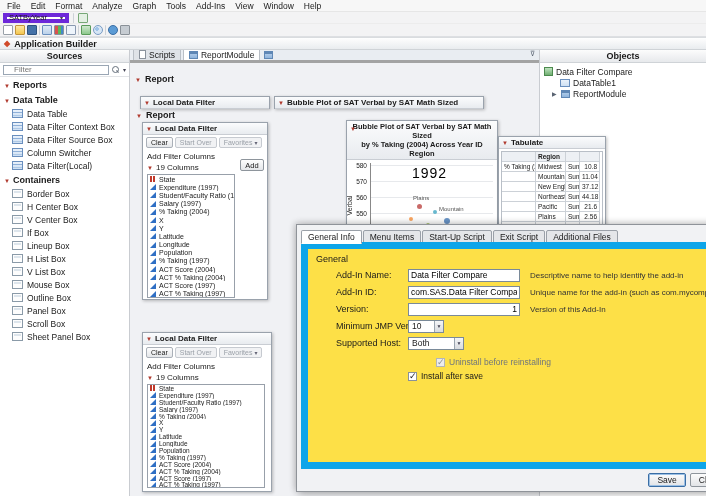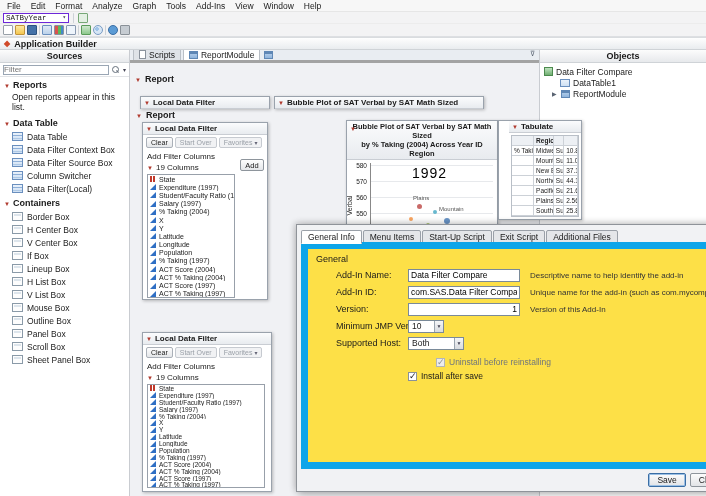--- a/index.html
+++ b/index.html
@@ -3,21 +3,21 @@
 <meta charset="utf-8">
 <style>
   * { margin:0; padding:0; box-sizing:border-box; }
   body { background:#d8d8d8; font-family:"Liberation Sans", sans-serif; }
   .screen { position:relative; width:706px; height:496px; background:#fff; outline:1px solid #9aa0a8; overflow:hidden; font-size:9px; color:#1a1a1a; }
 
   
   .menubar { position:absolute; left:0; top:0; right:0; height:12px; background:#f7f7f7; border-bottom:1px solid #e6e6e6; display:flex; align-items:center; padding-left:2px; z-index:3;}
   .mi { padding:0 5px; font-size:8.5px; line-height:12px; }
   .tb1 { position:absolute; left:0; top:12px; right:0; height:12px; background:#f3f3f4; display:flex; align-items:center; gap:4px; padding-left:3px; border-bottom:1px solid #ececec; z-index:3;}
-  .combo { width:66px; height:10px; background:#fff; border:1px solid #6d28d9; display:flex; align-items:center; justify-content:space-between; font-size:7.5px; padding:0 2px;font-family:Liberation Mono, monospace; }
+  .combo { width:66px; height:10px; background:#fff; border:4px solid #6d28d9; display:flex; align-items:center; justify-content:space-between; font-size:7.5px; padding:0 2px; }
   .arr { font-size:6px; color:#445; line-height:1; }
   .tb2 { position:absolute; left:0; top:24px; right:0; height:13px; background:#f3f3f4; border-bottom:1px solid #dddfe2; display:flex; align-items:center; gap:2px; padding-left:3px; z-index:3;}
   .tbi { width:10px; height:10px; border-radius:1px; flex:0 0 auto; }
   .ic-doc{background:#fff;border:1px solid #98a0a8;}
   .ic-folder{background:linear-gradient(#fde9a2,#f4c64f);border:1px solid #c2943a;}
   .ic-save{background:#4472a8;border:1px solid #2d5380;}
   .ic-table{background:linear-gradient(#dfeaf6,#bcd2ea);border:1px solid #6a8fbe;}
   .ic-chart{background:linear-gradient(90deg,#d9534f 0 3px,#5cb85c 3px 6px,#428bca 6px 10px);border:1px solid #8890a0;}
   .ic-fit{background:#eef4fb;border:1px solid #8898b0;}
   .ic-graph{background:linear-gradient(#cfe8cf,#8cc88c);border:1px solid #5a9a5a;}
@@ -28,21 +28,21 @@
   .sep{width:1px;height:10px;background:#cdd2d7;border:none;}
   .appheader { position:absolute; left:0; top:37px; right:0; height:13px; background:linear-gradient(#fefefe,#e9ecef); border-top:1px solid #d9dcdf; border-bottom:1px solid #cfd3d7; display:flex; align-items:center; gap:4px; padding-left:4px; font-weight:bold; z-index:3;}
   .diamond { color:#d04a2a; font-size:8px; line-height:1; }
   .rt { display:inline-block; }
   .rt::before { content:"▼"; color:#b03a2e; font-size:6px; line-height:1; }
 
   
   .sources { position:absolute; left:0; top:50px; width:130px; bottom:0; background:#fff; border-right:1px solid #c9ccd1; z-index:1;}
   .panel-h { height:13px; background:linear-gradient(#fcfcfc,#e7e9ec); border-bottom:1px solid #cfd3d7; text-align:center; font-weight:bold; font-size:9px; line-height:13px; }
   .filter-row { height:14px; border-bottom:1px solid #e2e4e7; display:flex; align-items:center; gap:3px; padding:0 3px; }
-  .filter-input { flex:1; height:10px; border:1px solid #9aa6b4; font-size:8px; padding:0 0; font-family:"Liberation Sans",sans-serif; min-width:0;}
+  .filter-input { flex:1; height:10px; border:1px solid #9aa6b4; font-size:8px; padding:0 10px; font-family:"Liberation Sans",sans-serif; min-width:0;}
   .search-icon { width:8px; height:8px; position:relative; flex:0 0 auto;}
   .search-icon::before { content:""; position:absolute; left:0; top:0; width:5px; height:5px; border:1px solid #66707c; border-radius:50%; }
   .search-icon::after { content:""; position:absolute; left:4px; top:5px; width:3px; height:1px; background:#66707c; transform:rotate(45deg); }
   .sec-h { display:flex; gap:3px; align-items:center; font-weight:bold; font-size:9px; padding:3px 0 2px 4px; }
   .note { font-size:8.5px; line-height:10px; padding:0 4px 3px 12px; }
   .src-item { display:flex; align-items:center; gap:4px; height:13px; padding-left:12px; font-size:8.5px; white-space:nowrap; overflow:hidden;}
   .tbl-icon { width:11px; height:9px; border:1px solid #6a8fbe; background:linear-gradient(#eaf2fb,#cfe0f3); position:relative; flex:0 0 auto;}
   .tbl-icon::after { content:""; position:absolute; left:0; right:0; top:2px; height:1px; background:#8fb0d8; box-shadow:0 3px 0 #aec9e6; }
   .cont-icon { width:11px; height:9px; border:1px solid #8a9aa8; background:#fdfdfd; position:relative; flex:0 0 auto;}
   .cont-icon::after { content:""; position:absolute; left:1px; right:1px; top:1px; height:2px; background:#dde5ec; }
@@ -185,21 +185,20 @@
     <div class="panel-h">Sources</div>
     <div class="filter-row">
       <input class="filter-input" placeholder="Filter" style="">
       <span class="search-icon"></span>
       <span class="arr">▾</span>
     </div>
     <div class="sec-h">
       <span class="rt"></span>
       <span>Reports</span>
     </div>
-    <div class="note">Open reports appear in this list.</div>
     <div class="sec-h">
       <span class="rt"></span>
       <span>Data Table</span>
     </div>
     <div>
 
         <div class="src-item">
           <span class="tbl-icon"></span>
           <span>Data Table</span>
         </div>
@@ -470,21 +469,21 @@
       <span class="dot" style="left:86px; top:50px; width:4px; height:4px; background:#4bacc6;"></span>
       <span class="dot" style="left:97px; top:58px; width:6px; height:6px; background:#4f81bd;"></span>
       <span class="dot" style="left:62px; top:57px; width:4px; height:4px; background:#f79646;"></span>
       <span class="dot" style="left:79px; top:63px; width:4px; height:4px; background:#9bbb59;"></span>
       <span class="plabel" style="left:66px; top:35px;">Plains</span>
       <span class="plabel" style="left:92px; top:46px;">Mountain</span>
       <span class="plabel" style="left:70px; top:69px;">Southwest</span>
     </div>
   </div>
 
-  <div class="fw" style="left:498px; top:120px; width:84px; height:100px;padding-left:10px;">
+  <div class="fw" style="left:498px; top:136px; width:108px; height:100px;">
     <div class="fw-h">
       <span class="rt"></span>
       <span>Tabulate</span>
     </div>
     <div class="ttable">
       <div class="trow head">
         <span class="tcell c1"></span>
         <span class="tcell c2">Region</span>
         <span class="tcell c3"></span>
         <span class="tcell c4"></span>

